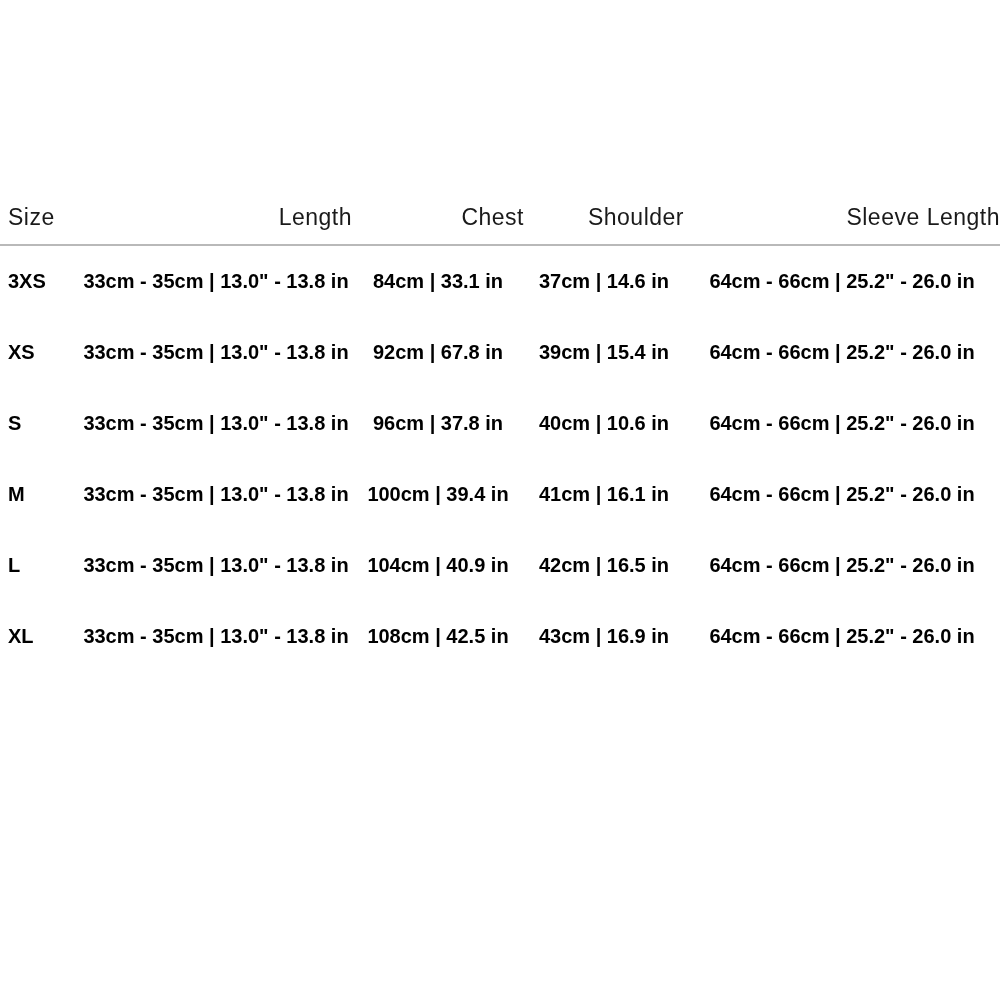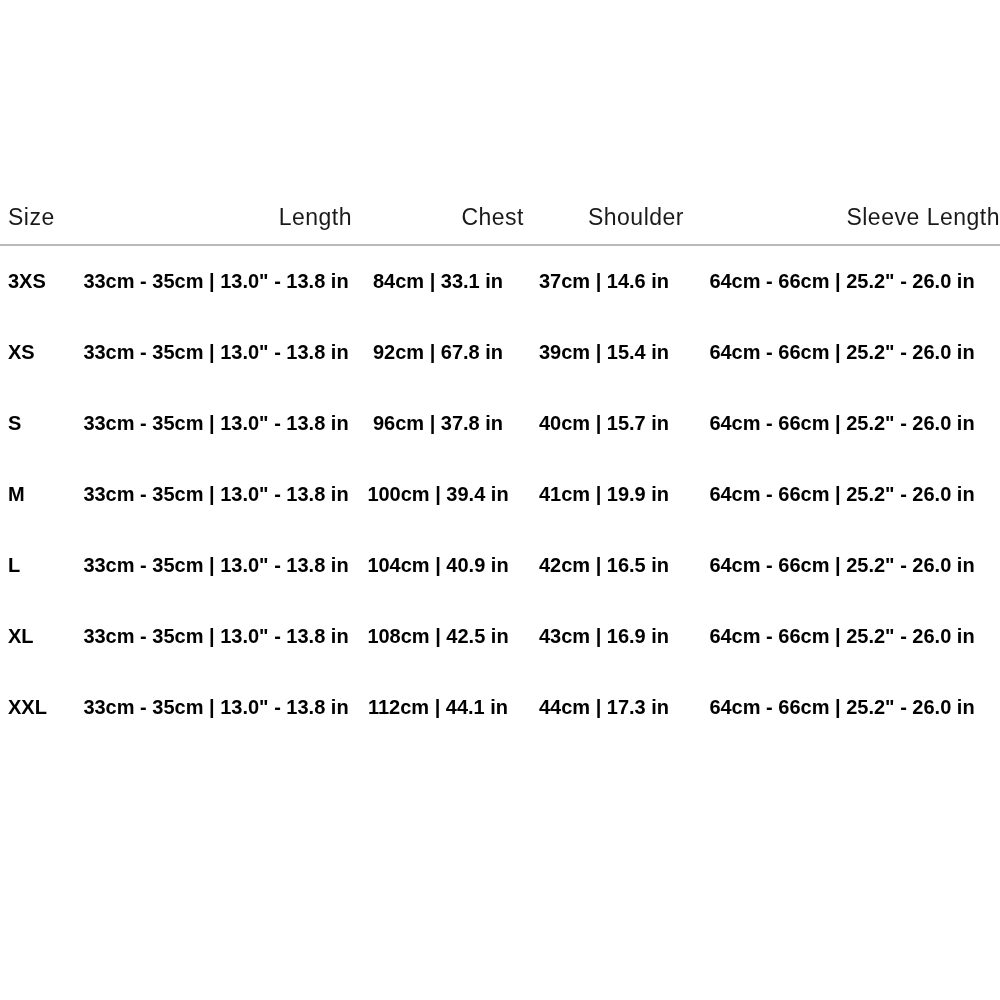--- a/index.html
+++ b/index.html
@@ -100,46 +100,39 @@
         <td class="col-size">XS</td>
         <td>33cm - 35cm | 13.0" - 13.8 in</td>
         <td>92cm | 67.8 in</td>
         <td>39cm | 15.4 in</td>
         <td>64cm - 66cm | 25.2" - 26.0 in</td>
       </tr>
       <tr>
         <td class="col-size">S</td>
         <td>33cm - 35cm | 13.0" - 13.8 in</td>
         <td>96cm | 37.8 in</td>
-        <td>40cm | 15.7 in</td>
+        <td>40cm | 10.6 in</td>
         <td>64cm - 66cm | 25.2" - 26.0 in</td>
       </tr>
       <tr>
         <td class="col-size">M</td>
         <td>33cm - 35cm | 13.0" - 13.8 in</td>
         <td>100cm | 39.4 in</td>
-        <td>41cm | 19.9 in</td>
+        <td>41cm | 16.1 in</td>
         <td>64cm - 66cm | 25.2" - 26.0 in</td>
       </tr>
       <tr>
         <td class="col-size">L</td>
         <td>33cm - 35cm | 13.0" - 13.8 in</td>
         <td>104cm | 40.9 in</td>
         <td>42cm | 16.5 in</td>
         <td>64cm - 66cm | 25.2" - 26.0 in</td>
       </tr>
       <tr>
         <td class="col-size">XL</td>
         <td>33cm - 35cm | 13.0" - 13.8 in</td>
         <td>108cm | 42.5 in</td>
         <td>43cm | 16.9 in</td>
         <td>64cm - 66cm | 25.2" - 26.0 in</td>
       </tr>
-      <tr>
-        <td class="col-size">XXL</td>
-        <td>33cm - 35cm | 13.0" - 13.8 in</td>
-        <td>112cm | 44.1 in</td>
-        <td>44cm | 17.3 in</td>
-        <td>64cm - 66cm | 25.2" - 26.0 in</td>
-      </tr>
     </tbody>
   </table>
 </div>
 
 </body></html>

